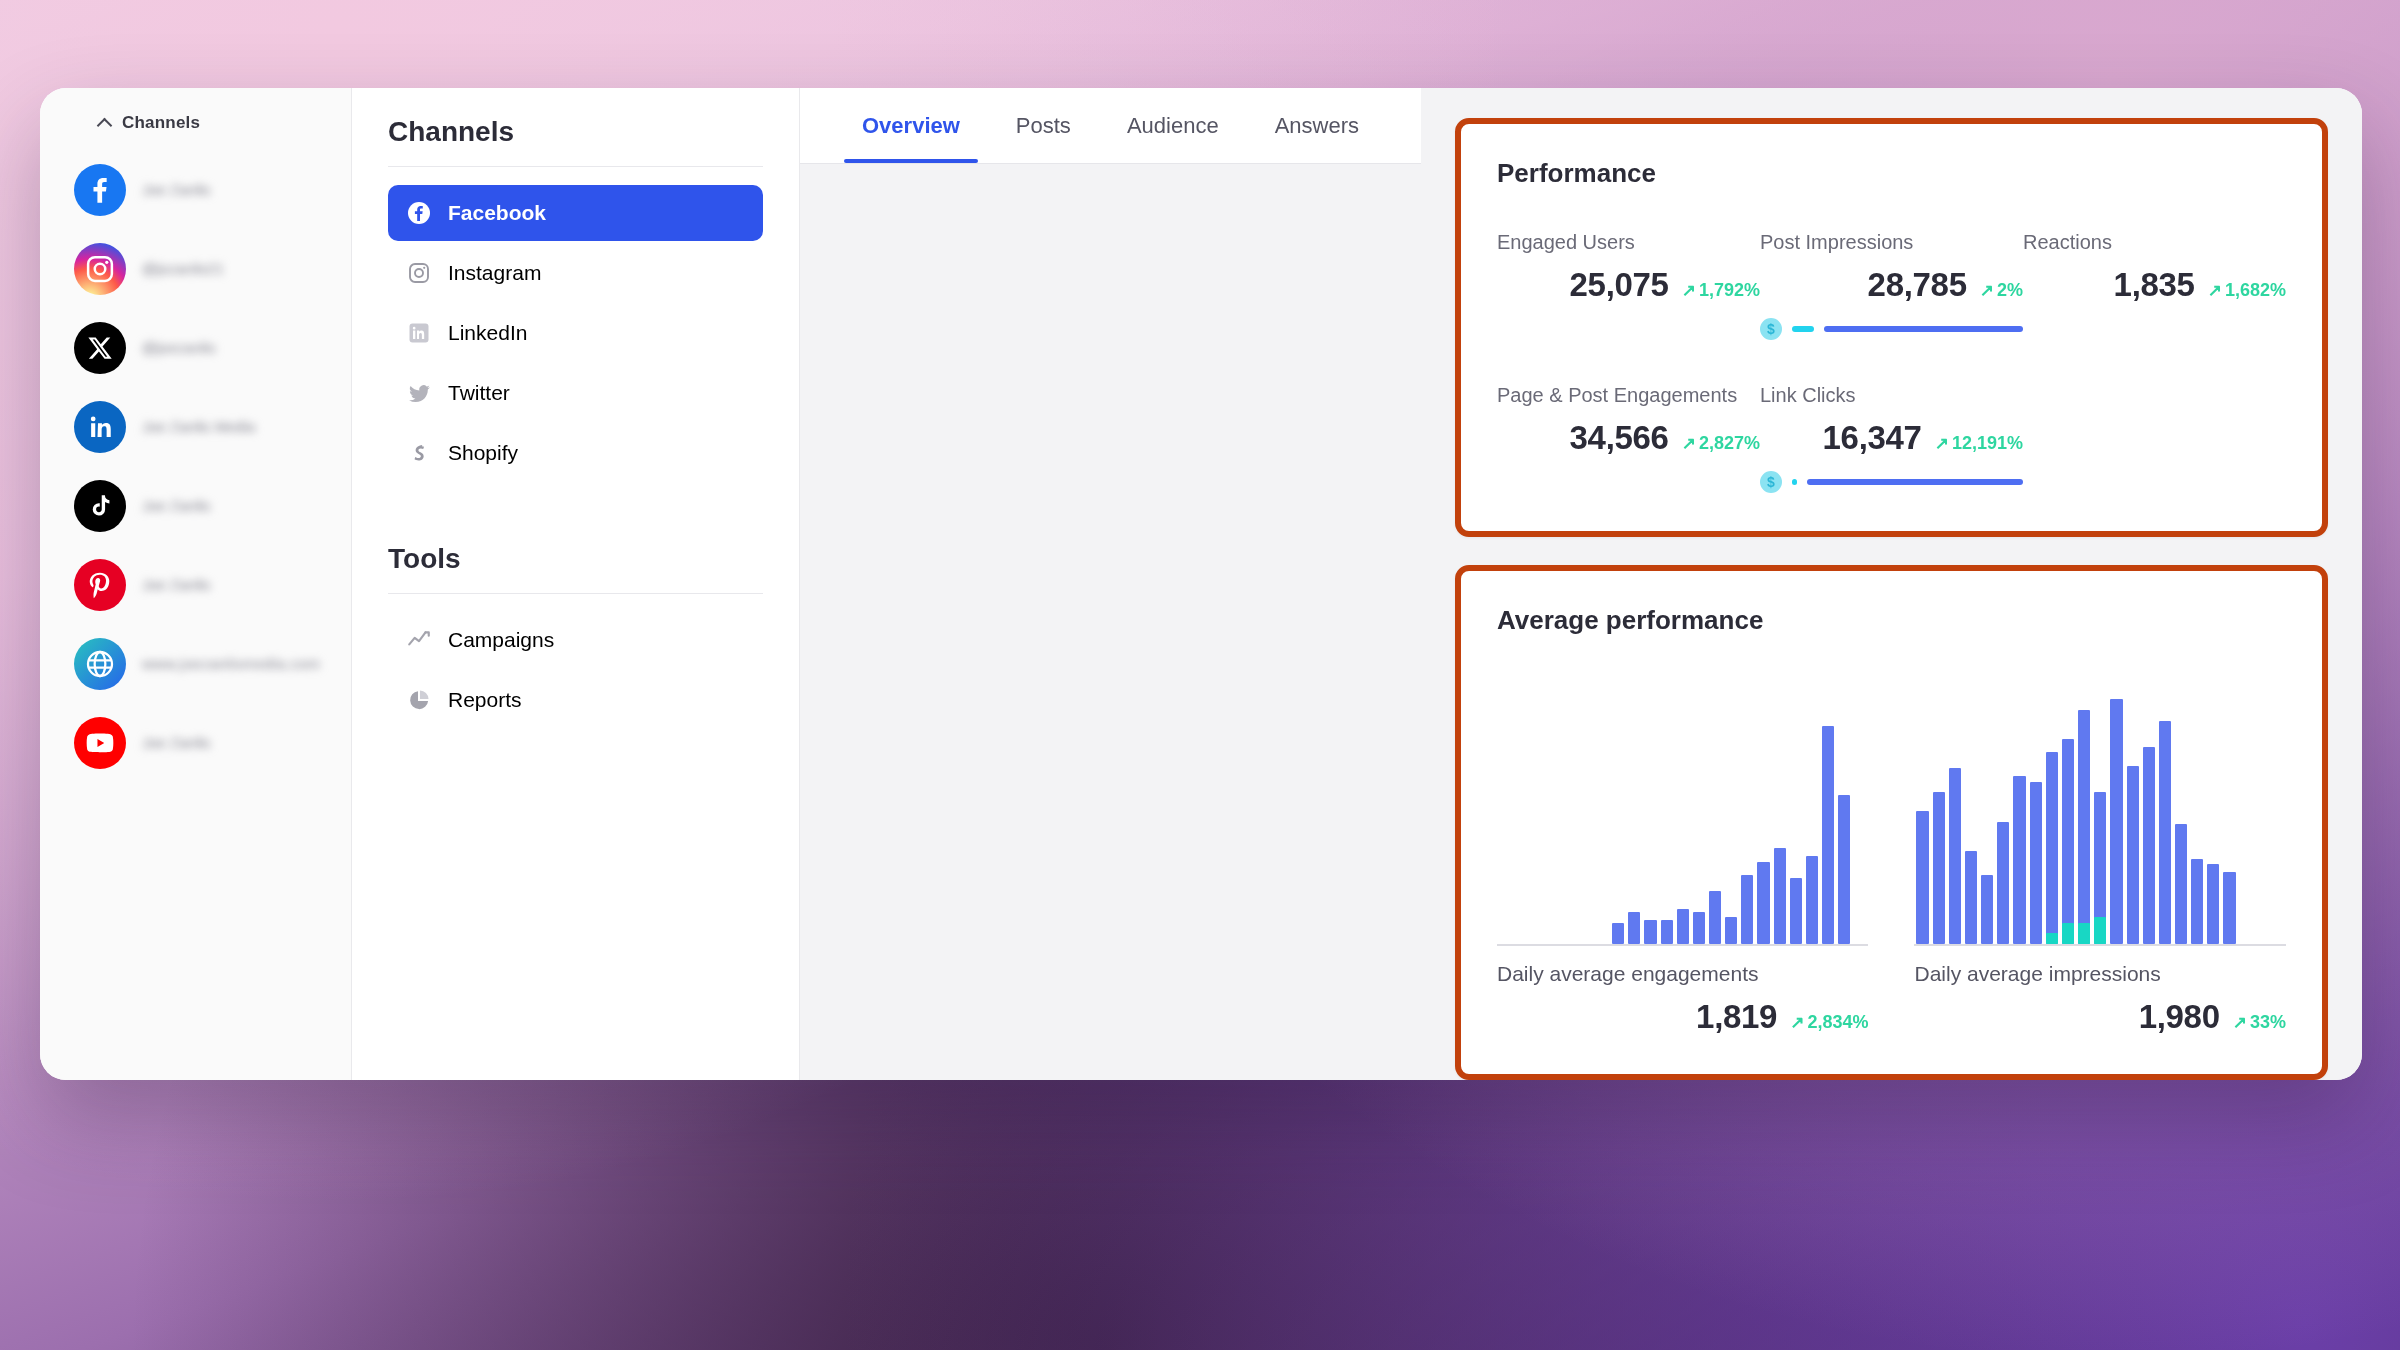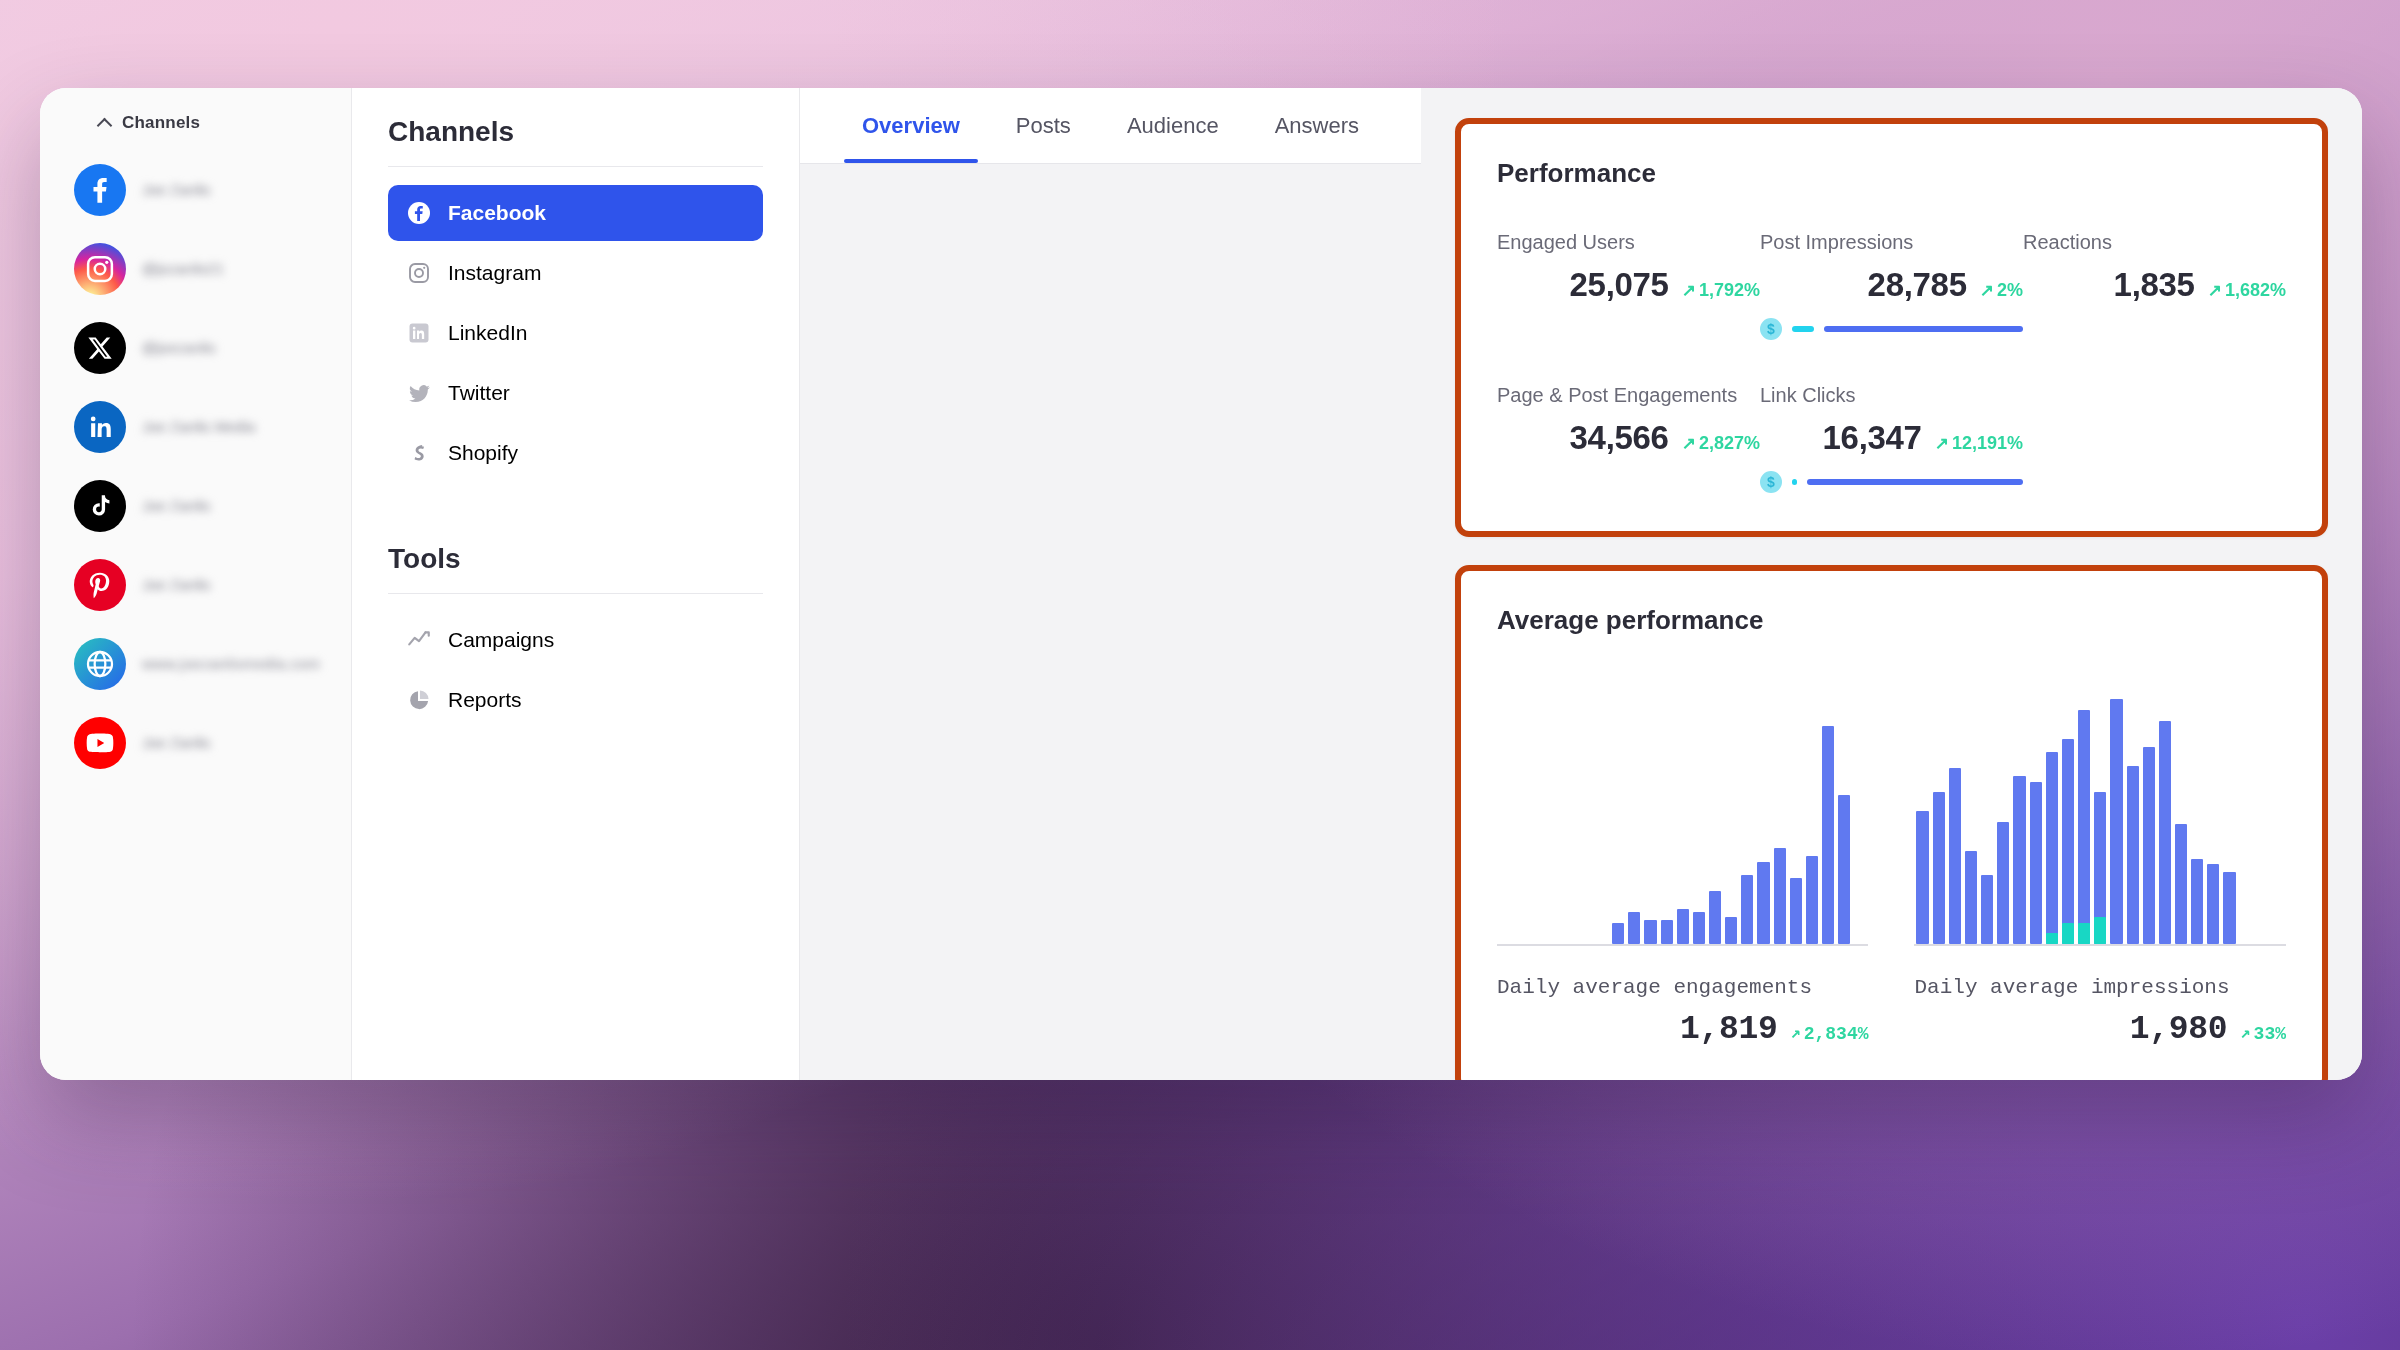--- a/index.html
+++ b/index.html
@@ -199,21 +199,21 @@
     border-radius: 1px;
     position: relative;
     min-height: 0;
     display: flex; flex-direction: column; justify-content: flex-end;
   }
   .bar .teal-seg {
     width: 100%;
     background: #18D7C4;
     border-radius: 1px;
   }
-  .chart-foot { margin-top: 30px; font-family: Liberation Mono, monospace; }
+  .chart-foot { margin-top: 16px; }
   .chart-foot .metric-label { font-size: 21px; color: #555563; }
 </style>
 </head>
 <body>
 
 <div class="window">
 
   <div class="rail">
     <div class="rail-head">
       <span class="chev-up"></span>

